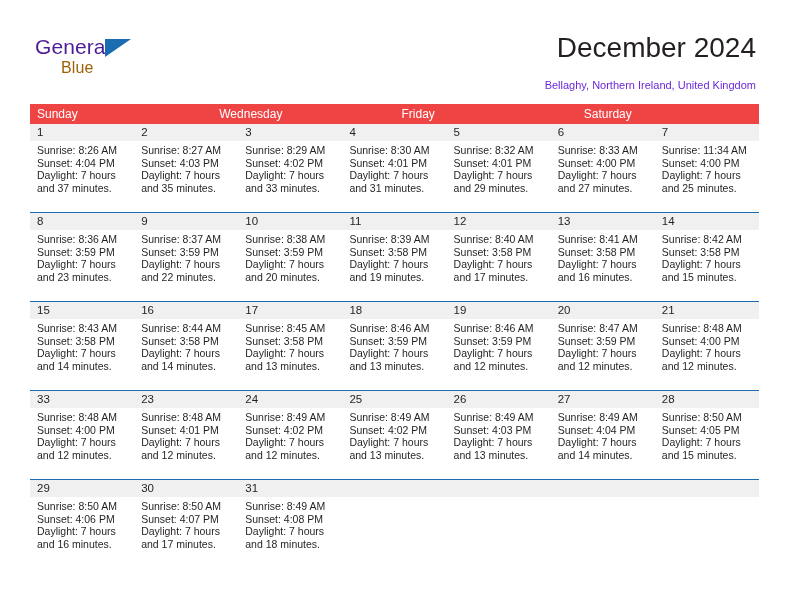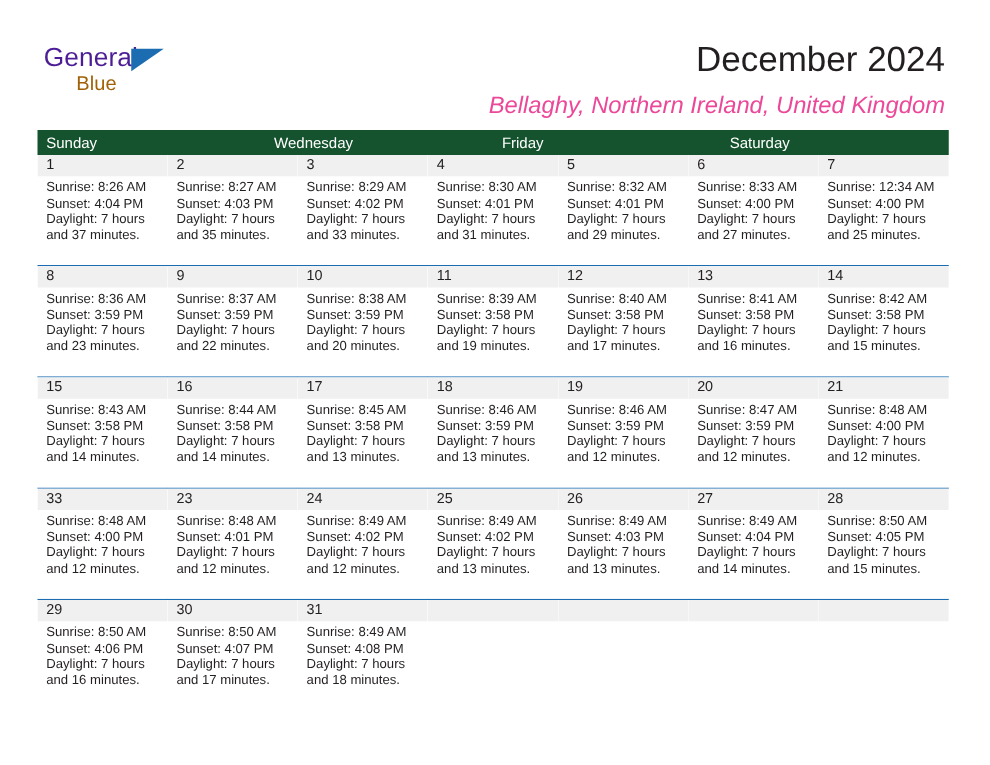--- a/index.html
+++ b/index.html
@@ -71,39 +71,38 @@
     font-weight: normal;
     color: #231f20;
     text-align: right;
     line-height: 32px;
     white-space: nowrap;
   }
   .subtitle {
     position: absolute;
     right: 36px;
     top: 77px;
-    font-size: 19px;
-    color: #ec4899;
+    font-size: 11px;
+    color: #6d28d9;
     text-align: right;
     line-height: 16px;
     white-space: nowrap;
-    font-style: italic;
   }
 
   
   .calendar {
     position: absolute;
     left: 30px;
     top: 104px;
     width: 729px;
   }
   .weekday-row {
     display: flex;
     width: 729px;
-    background: #14532d;
+    background: #ef4444;
   }
   .weekday {
     flex: 1 1 0;
     height: 20px;
     line-height: 20px;
     font-size: 12px;
     color: #ffffff;
     padding-left: 7px;
     box-sizing: border-box;
     overflow: hidden;
@@ -225,21 +224,21 @@
             <div class="day-body">
               <div>Sunrise: 8:33 AM</div>
               <div>Sunset: 4:00 PM</div>
               <div>Daylight: 7 hours</div>
               <div>and 27 minutes.</div>
             </div>
           </div>
           <div class="day-cell">
             <div class="day-num">7</div>
             <div class="day-body">
-              <div>Sunrise: 12:34 AM</div>
+              <div>Sunrise: 11:34 AM</div>
               <div>Sunset: 4:00 PM</div>
               <div>Daylight: 7 hours</div>
               <div>and 25 minutes.</div>
             </div>
           </div>
         </div>
         <div class="week-row">
           <div class="day-cell">
             <div class="day-num">8</div>
             <div class="day-body">

